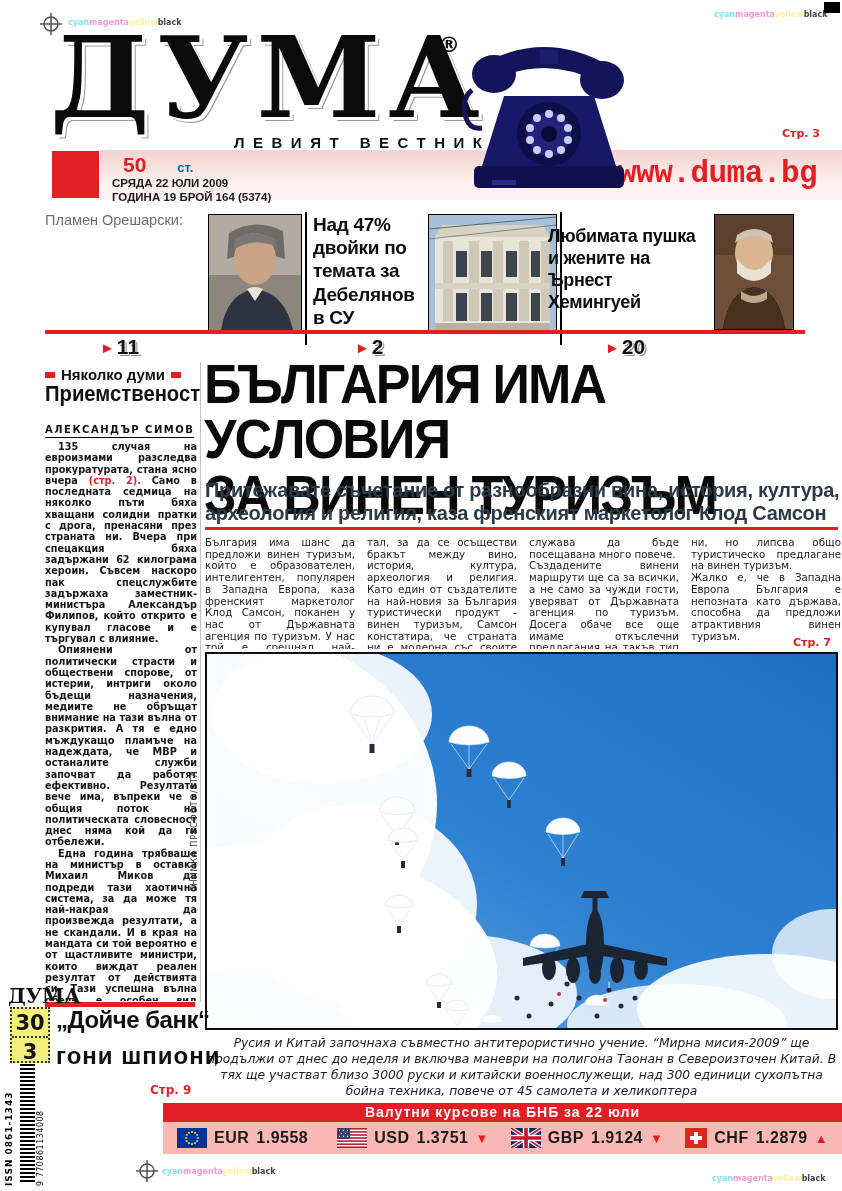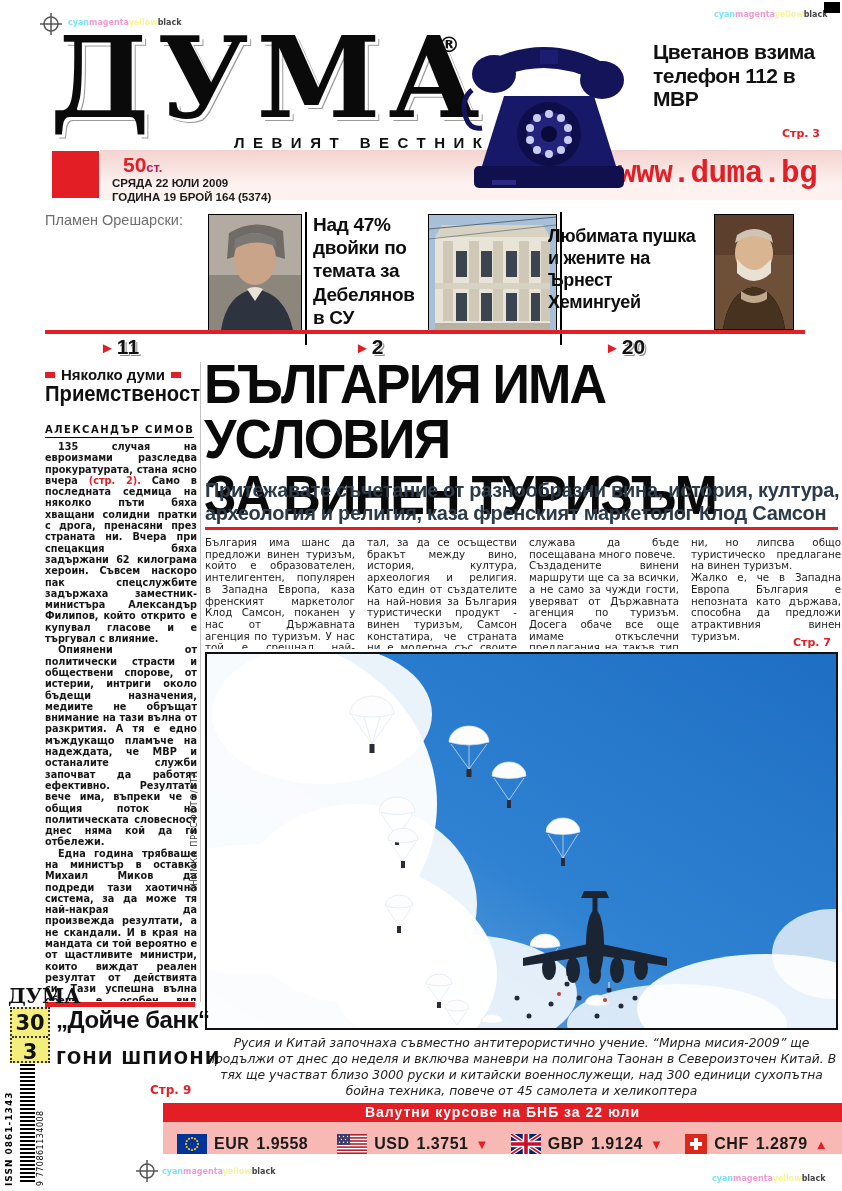--- a/index.html
+++ b/index.html
@@ -21,21 +21,21 @@
     font-weight:bold;font-size:112px;line-height:1;letter-spacing:8px;color:#0a0a0a;
     text-shadow:3px 3px 0 #fff,4px 4px 0 #999;}
   .mast-reg{position:absolute;left:438px;top:32px;font-size:22px;font-weight:bold;}
   .tagline{position:absolute;left:234px;top:134px;font-size:15px;font-weight:bold;
     letter-spacing:8.5px;font-family:"Liberation Sans",sans-serif;}
   .strip{position:absolute;left:100px;top:150px;width:742px;height:50px;
     background:linear-gradient(180deg,#f3d3cf,#fdf2f0 70%);}
   .red-square{position:absolute;left:52px;top:151px;width:47px;height:47px;background:#e31e24;}
   .price-block{position:absolute;left:112px;top:152px;line-height:1.2;font-family:"Liberation Sans",sans-serif;}
   .price-value{color:#e31e24;font-size:21px;font-weight:bold;margin-left:11px;}
-  .price-unit{color:#be185d;font-size:13px;font-weight:bold;}
+  .price-unit{color:#0369a1;font-size:13px;font-weight:bold;padding-left:31px;}
   .date-line,.issue-line{font-size:11.5px;font-weight:bold;color:#1a1a1a;}
   .website{position:absolute;left:618px;top:156px;font-size:31px;font-weight:bold;
     color:#e31e24;font-family:Liberation Mono, monospace;letter-spacing:-0.5px;cursor:pointer;}
   .phone-wrap{position:absolute;left:452px;top:30px;width:192px;height:168px;}
   .topstory-title{position:absolute;left:653px;top:40px;width:186px;font-size:21px;
     line-height:1.12;font-weight:bold;font-family:"Liberation Sans",sans-serif;letter-spacing:-0.5px;}
   .topstory-ref{position:absolute;left:782px;top:127px;font-size:11px;font-weight:bold;color:#e31e24;}
 
   
   .teaser-kicker{position:absolute;font-size:14.5px;color:#6e6e6e;font-family:"Liberation Sans",sans-serif;}
@@ -95,21 +95,21 @@
     font-family:"Liberation Sans",sans-serif;letter-spacing:-0.5px;}
   .sec-line2{position:absolute;left:56px;top:1042px;font-size:24px;font-weight:bold;
     font-family:"Liberation Sans",sans-serif;letter-spacing:1px;}
   .sec-ref{position:absolute;left:150px;top:1083px;font-size:12px;font-weight:bold;color:#e31e24;}
 
   
   .cur-header{position:absolute;left:163px;top:1103px;width:679px;height:19px;background:#e31e24;
     color:#fff;font-size:14px;font-weight:bold;text-align:center;line-height:19px;letter-spacing:1px;
     font-family:"Liberation Sans",sans-serif;}
   .cur-row{position:absolute;left:163px;top:1122px;width:679px;height:32px;background:#f8b9b4;
-    display:flex;align-items:flex-end;justify-content:space-between;padding:0 14px;box-sizing:border-box;}
+    display:flex;align-items:center;justify-content:space-between;padding:0 14px;box-sizing:border-box;}
   .cur-item{display:flex;align-items:center;gap:7px;font-size:16px;font-weight:bold;color:#1a1a1a;
     font-family:"Liberation Sans",sans-serif;letter-spacing:0.5px;}
   .cur-item .arrow{color:#e31e24;font-size:13px;}
   .flag{display:block;}
 </style>
 </head>
 <body>
 
 <div class="page">
 
@@ -163,21 +163,20 @@
         <circle cx="85" cy="120" r="4"></circle>
           <circle cx="78" cy="110" r="4"></circle>
           <circle cx="78" cy="98" r="4"></circle>
         <circle cx="85" cy="88" r="4"></circle>
       </g>
       <rect x="22" y="136" width="150" height="22" rx="5" fill="#10104e"></rect>
       <rect x="40" y="150" width="24" height="5" fill="#2a2a85"></rect>
     </svg>
   </div>
 
-  <div class="topstory-title">Цветанов взима телефон 112 в МВР</div>
   <div class="topstory-ref">Стр. 3</div>
 
   <div class="teaser-kicker" style="left:45px;top:212px;width:165px;">Пламен Орешарски:</div>
   <div class="teaser-photo" style="left:208px;top:214px;width:92px;height:115px;">
     <svg width="92" height="115" viewBox="0 0 92 115">
       <rect width="92" height="115" fill="#b3aba1"></rect>
       <rect y="60" width="92" height="55" fill="#8d867d"></rect>
       <path d="M20 18 Q46 2 74 16 L76 44 Q46 34 18 44 Z" fill="#6f6c68"></path>
       <ellipse cx="46" cy="44" rx="21" ry="26" fill="#c9a488"></ellipse>
       <path d="M25 34 Q46 22 68 32 L66 24 Q46 12 26 24 Z" fill="#7c7874"></path>

